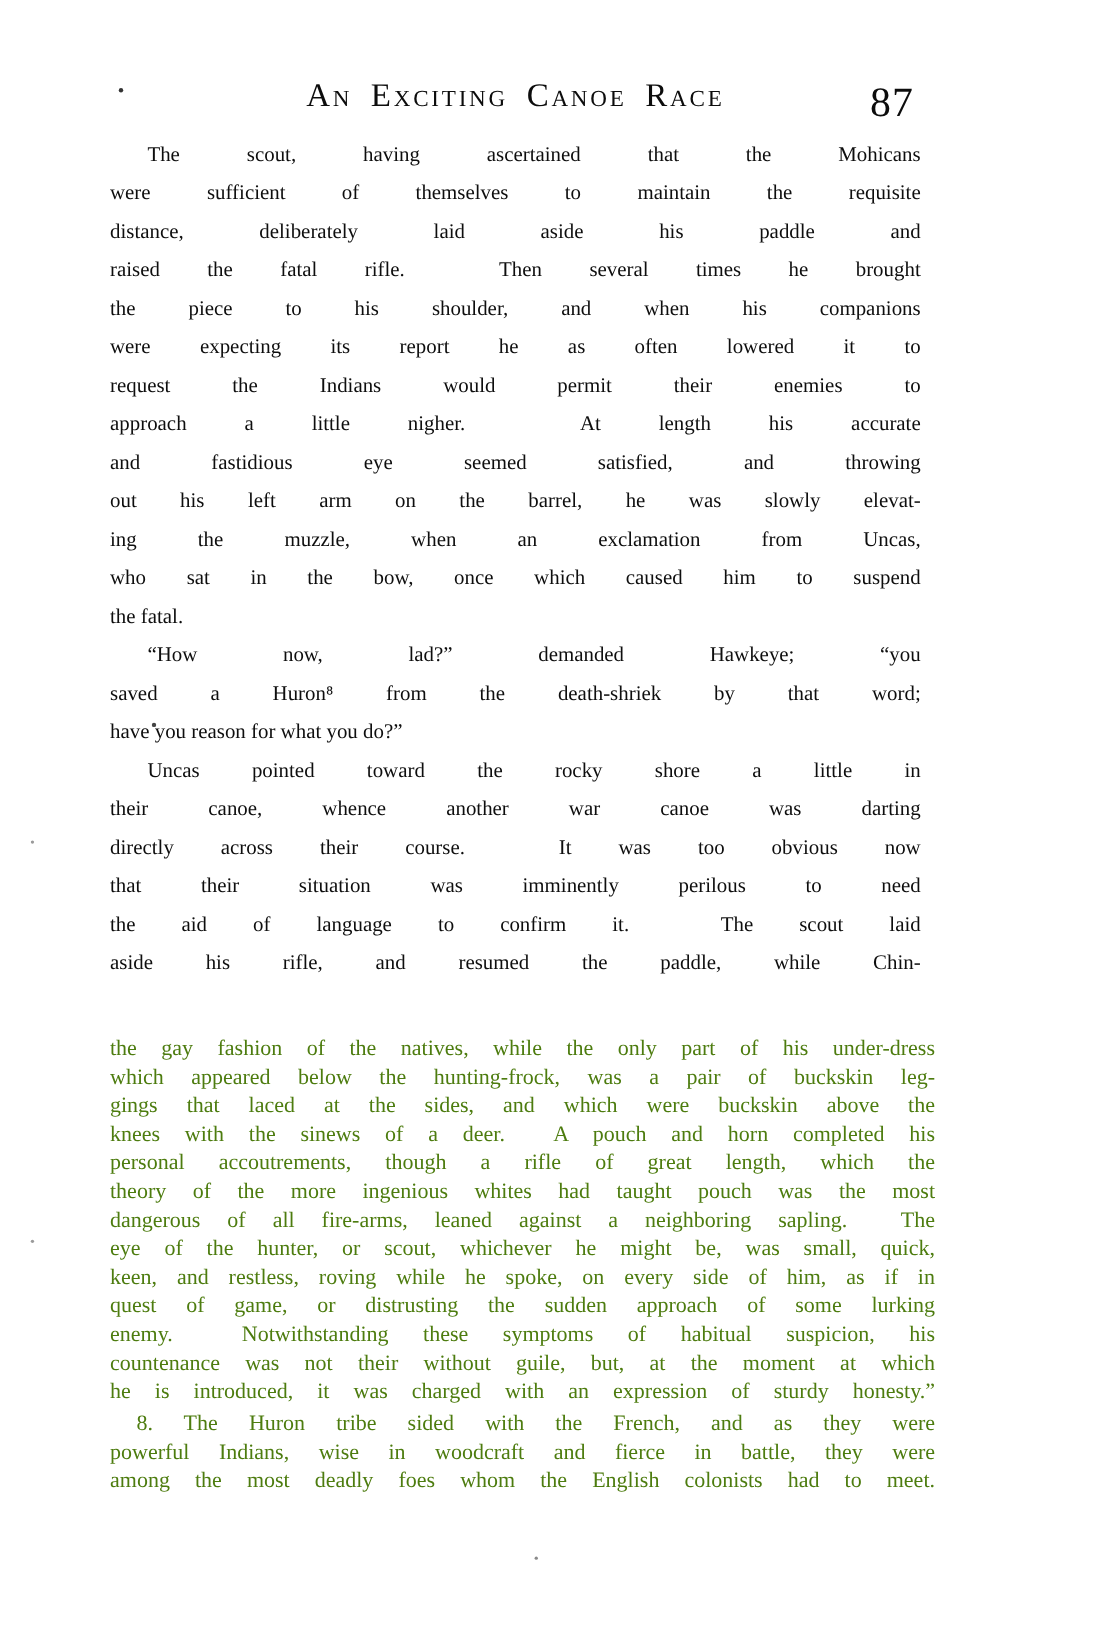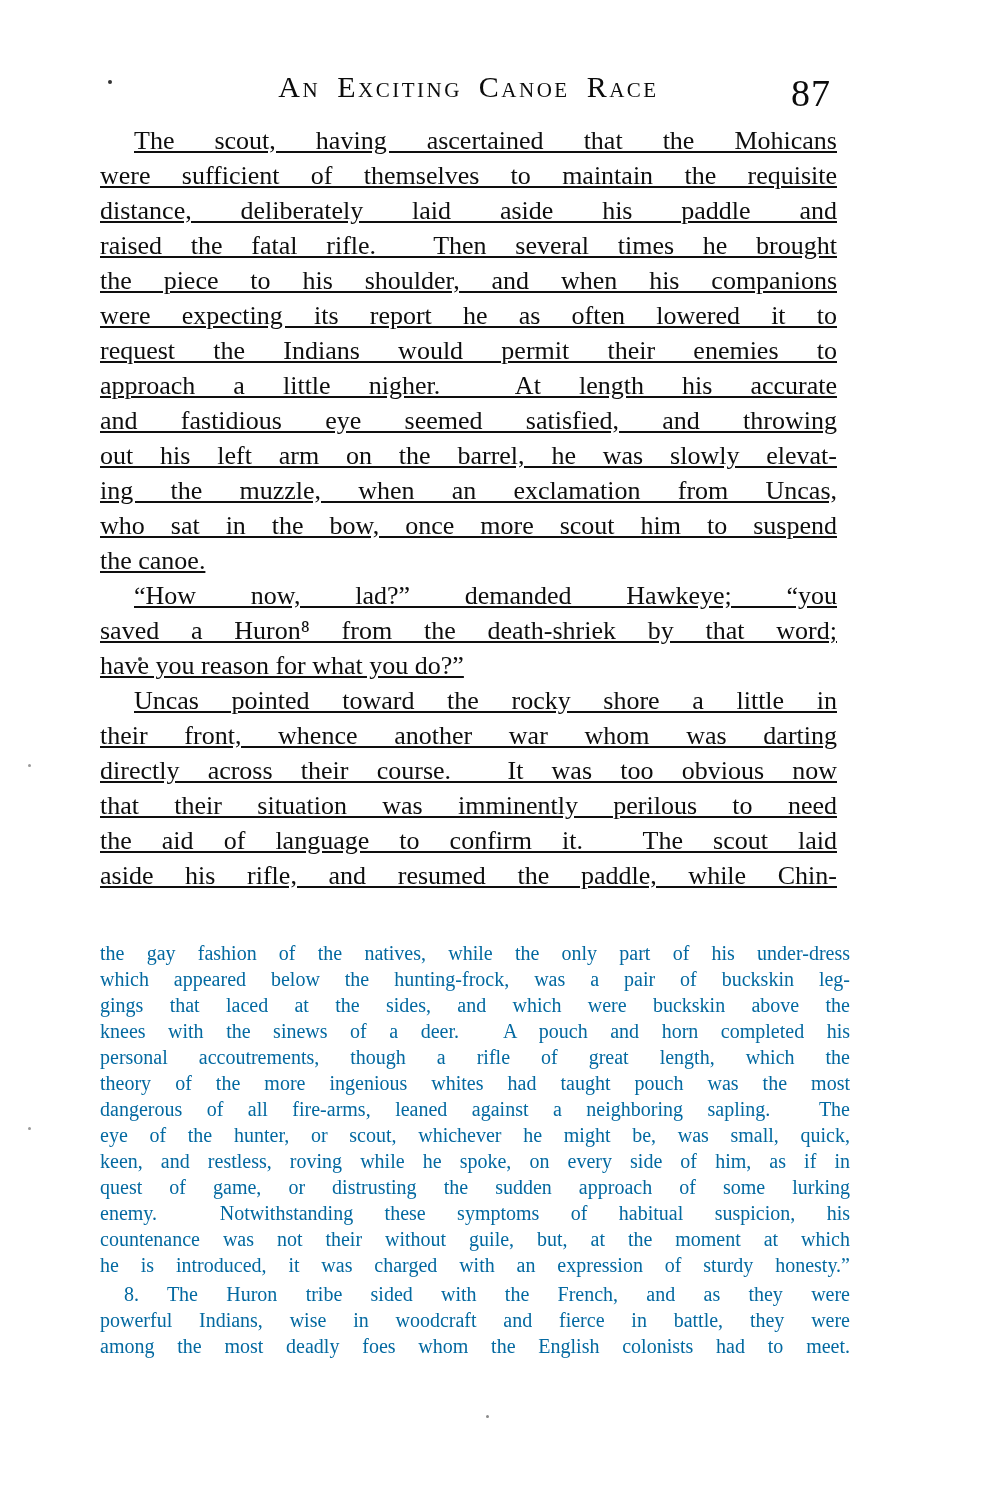--- a/index.html
+++ b/index.html
@@ -40,43 +40,42 @@
   .running-header .pagenum {
     position: absolute;
     right: 6px;
     top: 1px;
     font-size: 38px;
     letter-spacing: 1px;
     color: #0c0c0c;
   }
   
   .main-text {
-    font-size: 26px;
+    font-size: 19px;
     line-height: 35px;
     color: #0e0e0e;
-    text-decoration: underline;
   }
   .line {
     text-align: justify;
     text-align-last: justify;
     white-space: normal;
   }
   .line.last-natural {
     text-align-last: left;
   }
   .main-text .line.indent {
     text-indent: 34px;
   }
   
   .footnotes {
     margin-top: 47px;
     width: 750px;
     font-size: 20px;
     line-height: 26px;
-    color: #0369a1;
+    color: #4d7c0f;
   }
   .footnotes .paragraph + .paragraph {
     margin-top: 3px;
   }
   .footnotes .line.indent {
     text-indent: 24px;
   }
   
   .speck {
     position: absolute;
@@ -113,31 +112,31 @@
           <div class="line">were sufficient of themselves to maintain the requisite</div>
           <div class="line">distance, deliberately laid aside his paddle and</div>
           <div class="line">raised the fatal rifle.&nbsp; Then several times he brought</div>
           <div class="line">the piece to his shoulder, and when his companions</div>
           <div class="line">were expecting its report he as often lowered it to</div>
           <div class="line">request the Indians would permit their enemies to</div>
           <div class="line">approach a little nigher.&nbsp; At length his accurate</div>
           <div class="line">and fastidious eye seemed satisfied, and throwing</div>
           <div class="line">out his left arm on the barrel, he was slowly elevat-</div>
           <div class="line">ing the muzzle, when an exclamation from Uncas,</div>
-          <div class="line">who sat in the bow, once more scout him to suspend</div>
-          <div class="line last-natural">the canoe.</div>
+          <div class="line">who sat in the bow, once which caused him to suspend</div>
+          <div class="line last-natural">the fatal.</div>
         </div>
       <div class="paragraph">
           <div class="line indent">“How now, lad?” demanded Hawkeye; “you</div>
           <div class="line">saved a Huron⁸ from the death-shriek by that word;</div>
           <div class="line last-natural">have you reason for what you do?”</div>
         </div>
       <div class="paragraph">
           <div class="line indent">Uncas pointed toward the rocky shore a little in</div>
-          <div class="line">their front, whence another war whom was darting</div>
+          <div class="line">their canoe, whence another war canoe was darting</div>
           <div class="line">directly across their course.&nbsp; It was too obvious now</div>
           <div class="line">that their situation was imminently perilous to need</div>
           <div class="line">the aid of language to confirm it.&nbsp; The scout laid</div>
           <div class="line">aside his rifle, and resumed the paddle, while Chin-</div>
         </div>
     </div>
 
     <div class="footnotes">
       <div class="paragraph footnote">
           <div class="line">the gay fashion of the natives, while the only part of his under-dress</div>

